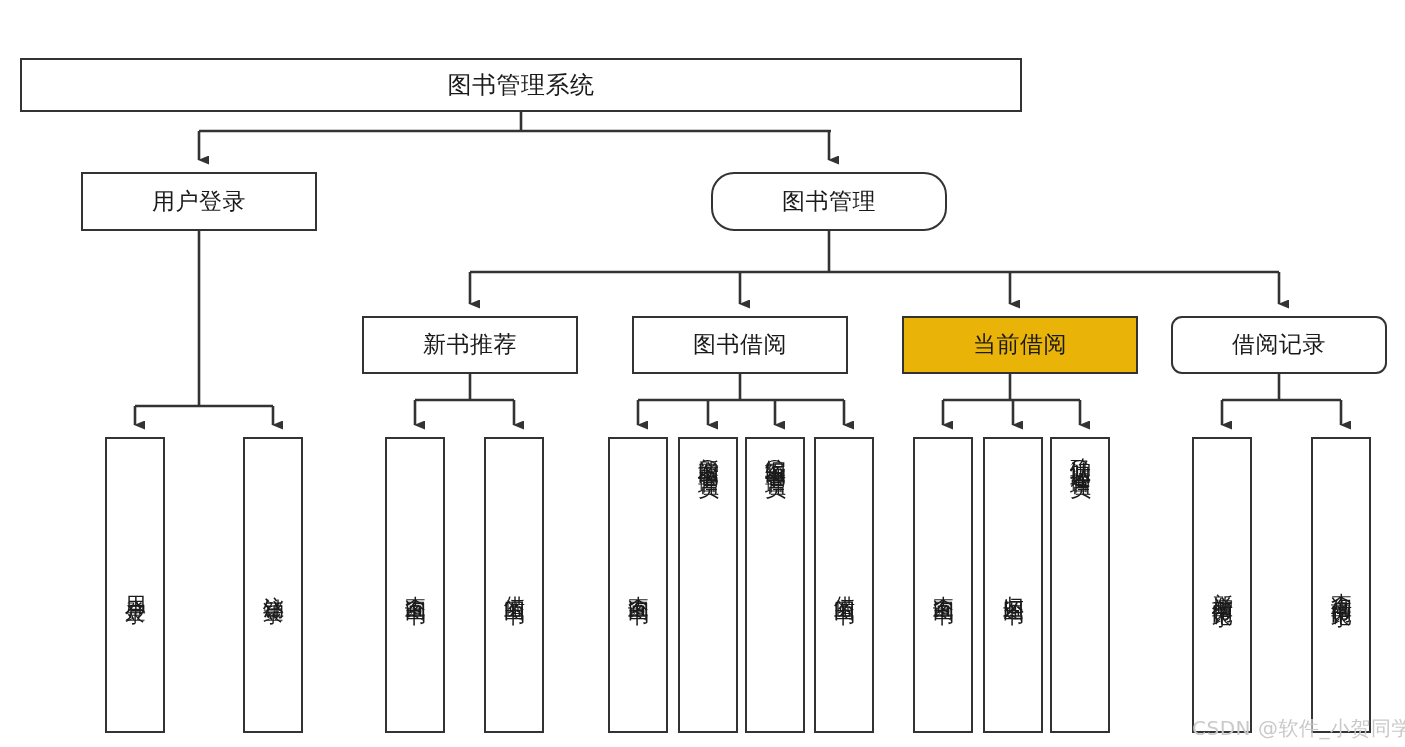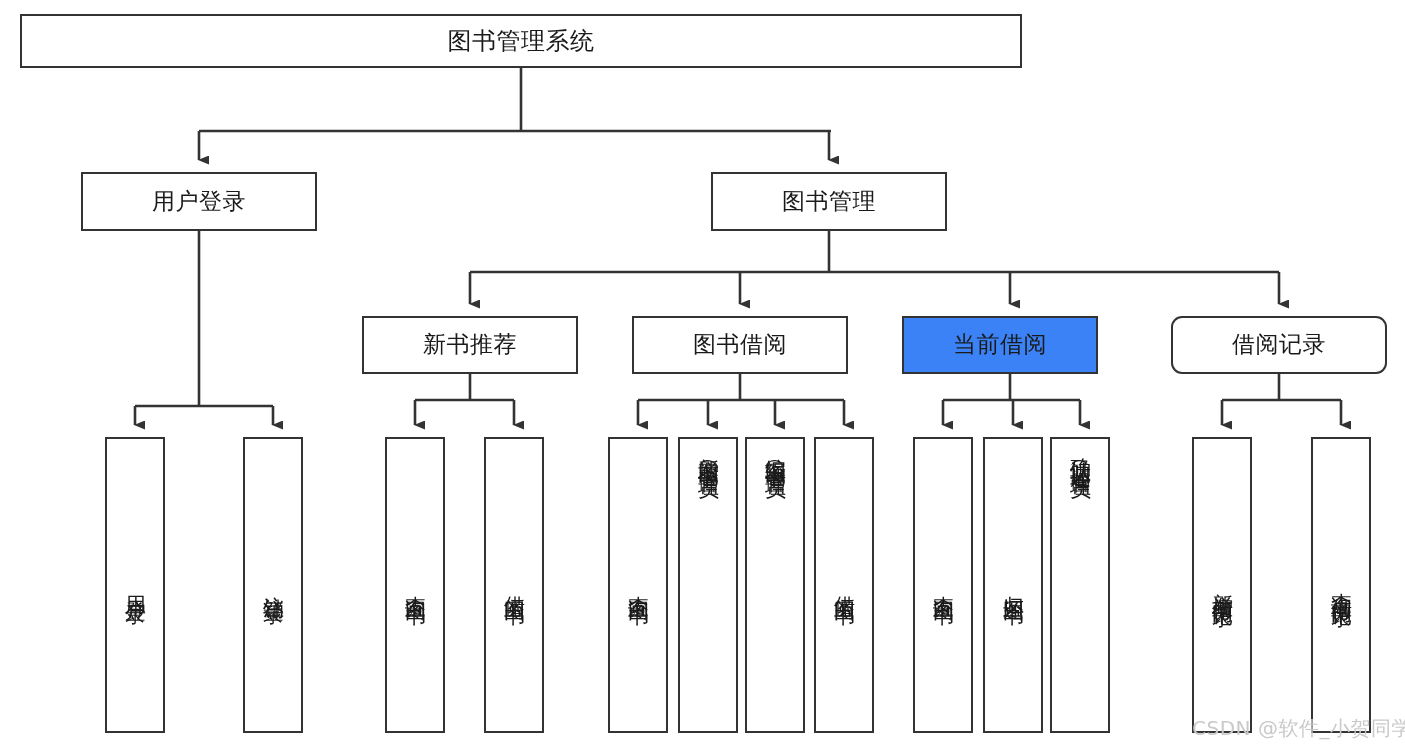--- a/index.html
+++ b/index.html
@@ -36,20 +36,21 @@
     justify-content: center;
     color: #1a1a1a;
   }
   .node.horiz {
     font-size: 23px;
     letter-spacing: 0.5px;
     line-height: 1.1;
   }
   .node.root {
     font-size: 24px;
+    margin-top: 44px;
   }
   .node.leaf {
     font-size: 21px;
     align-items: flex-start;
     justify-content: center;
     padding-top: 0px;
   }
   .vtext {
     writing-mode: vertical-rl;
     text-orientation: upright;
@@ -134,31 +135,31 @@
     </g>
   </svg>
 
   <div class="node horiz root" style="left: 20px; top: 14px; width: 1002px; height: 54px; border-color: rgb(51, 51, 51); background: rgb(255, 255, 255); color: rgb(26, 26, 26);">
     <span>图书管理系统</span>
   </div>
 
   <div class="node horiz" style="left: 81px; top: 172px; width: 236px; height: 59px; border-color: rgb(51, 51, 51); background: rgb(255, 255, 255); color: rgb(26, 26, 26);">
     <span>用户登录</span>
   </div>
-  <div class="node horiz" style="left: 711px; top: 172px; width: 236px; height: 59px; border-color: rgb(51, 51, 51); background: rgb(255, 255, 255); color: rgb(26, 26, 26);">
+  <div class="node horiz" style="left: 711px; top: 172px; width: 236px; height: 59px; border-color: rgb(51, 51, 51); background: rgb(255, 255, 255); color: rgb(26, 26, 26); border-radius: 23px;">
     <span>图书管理</span>
   </div>
 
   <div class="node horiz" style="left: 362px; top: 316px; width: 216px; height: 58px; border-color: rgb(51, 51, 51); background: rgb(255, 255, 255); color: rgb(26, 26, 26);">
     <span>新书推荐</span>
   </div>
   <div class="node horiz" style="left: 632px; top: 316px; width: 216px; height: 58px; border-color: rgb(51, 51, 51); background: rgb(255, 255, 255); color: rgb(26, 26, 26);">
     <span>图书借阅</span>
   </div>
-  <div class="node horiz" style="left: 902px; top: 316px; width: 196px; height: 58px; border-color: rgb(51, 51, 51); background: #3b82f6; color: rgb(26, 26, 26);">
+  <div class="node horiz" style="left: 902px; top: 316px; width: 236px; height: 58px; border-color: rgb(51, 51, 51); background: #eab308; color: rgb(26, 26, 26);">
     <span>当前借阅</span>
   </div>
   <div class="node horiz" style="left: 1171px; top: 316px; width: 216px; height: 58px; border-color: rgb(51, 51, 51); background: rgb(255, 255, 255); color: rgb(26, 26, 26); border-radius: 11px;">
     <span>借阅记录</span>
   </div>
 
   <div class="node leaf" style="left: 105px; top: 437px; width: 60px; height: 296px; border-color: rgb(51, 51, 51); background: rgb(255, 255, 255); color: rgb(26, 26, 26);">
     <span class="leaf-inner">
         <span class="vtext" style="font-size: 21px;">用户登录</span>
       </span>

